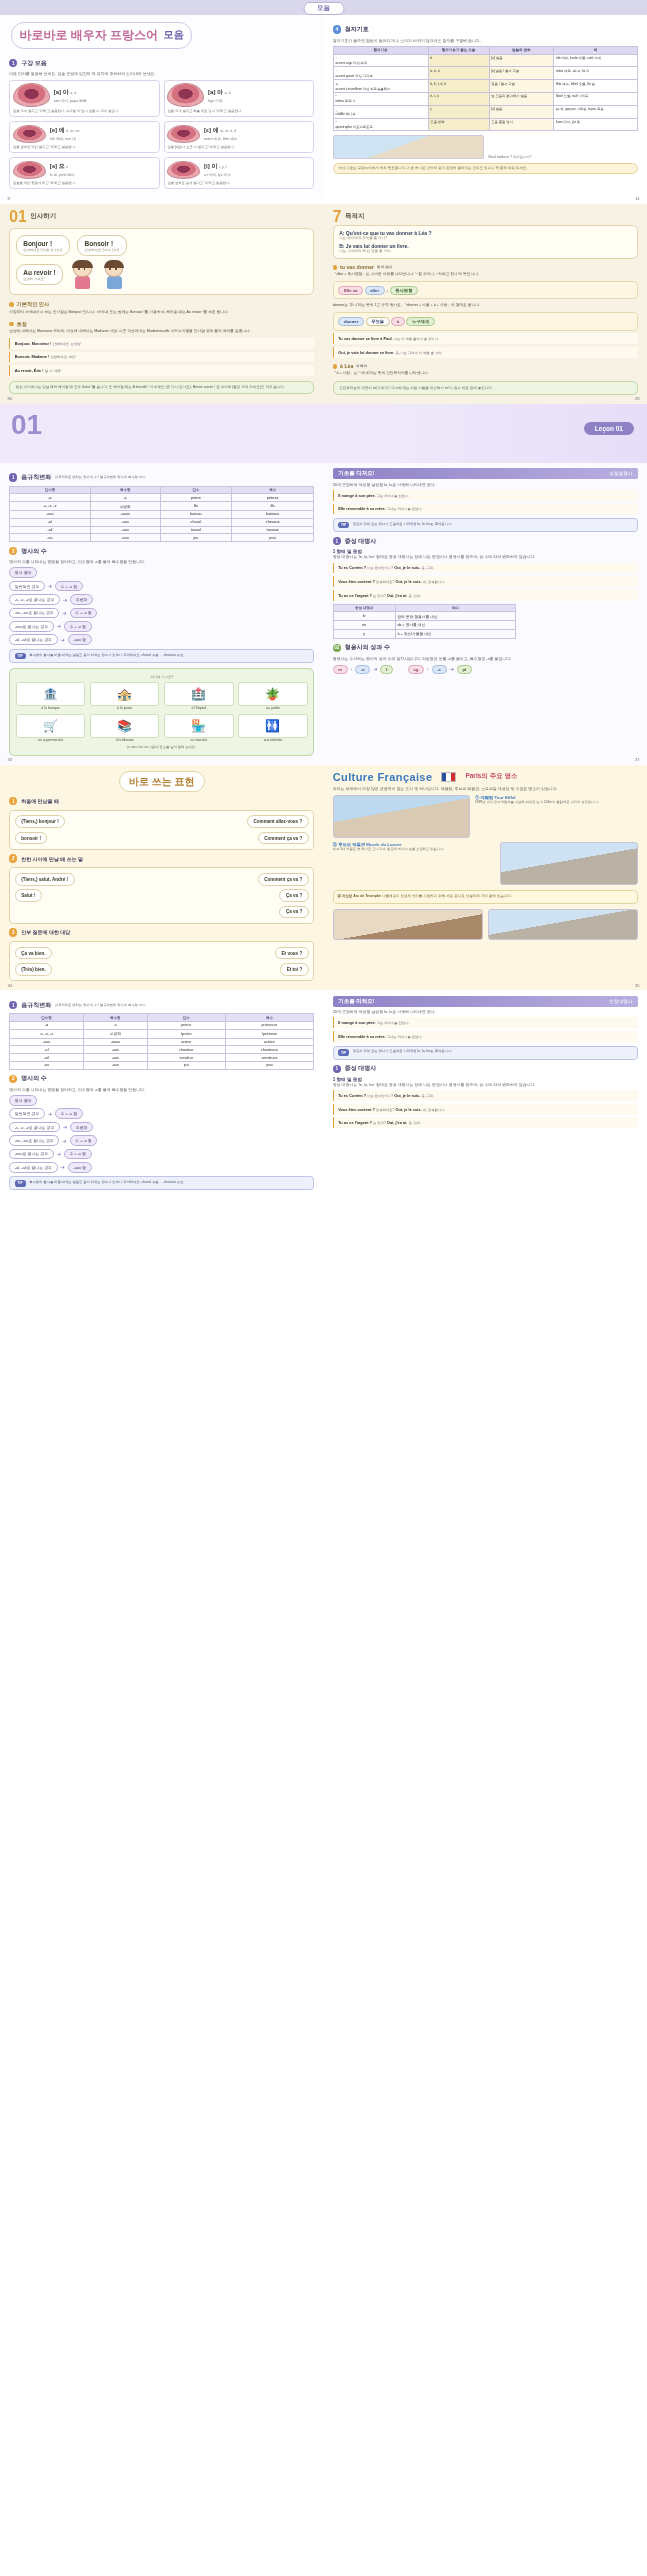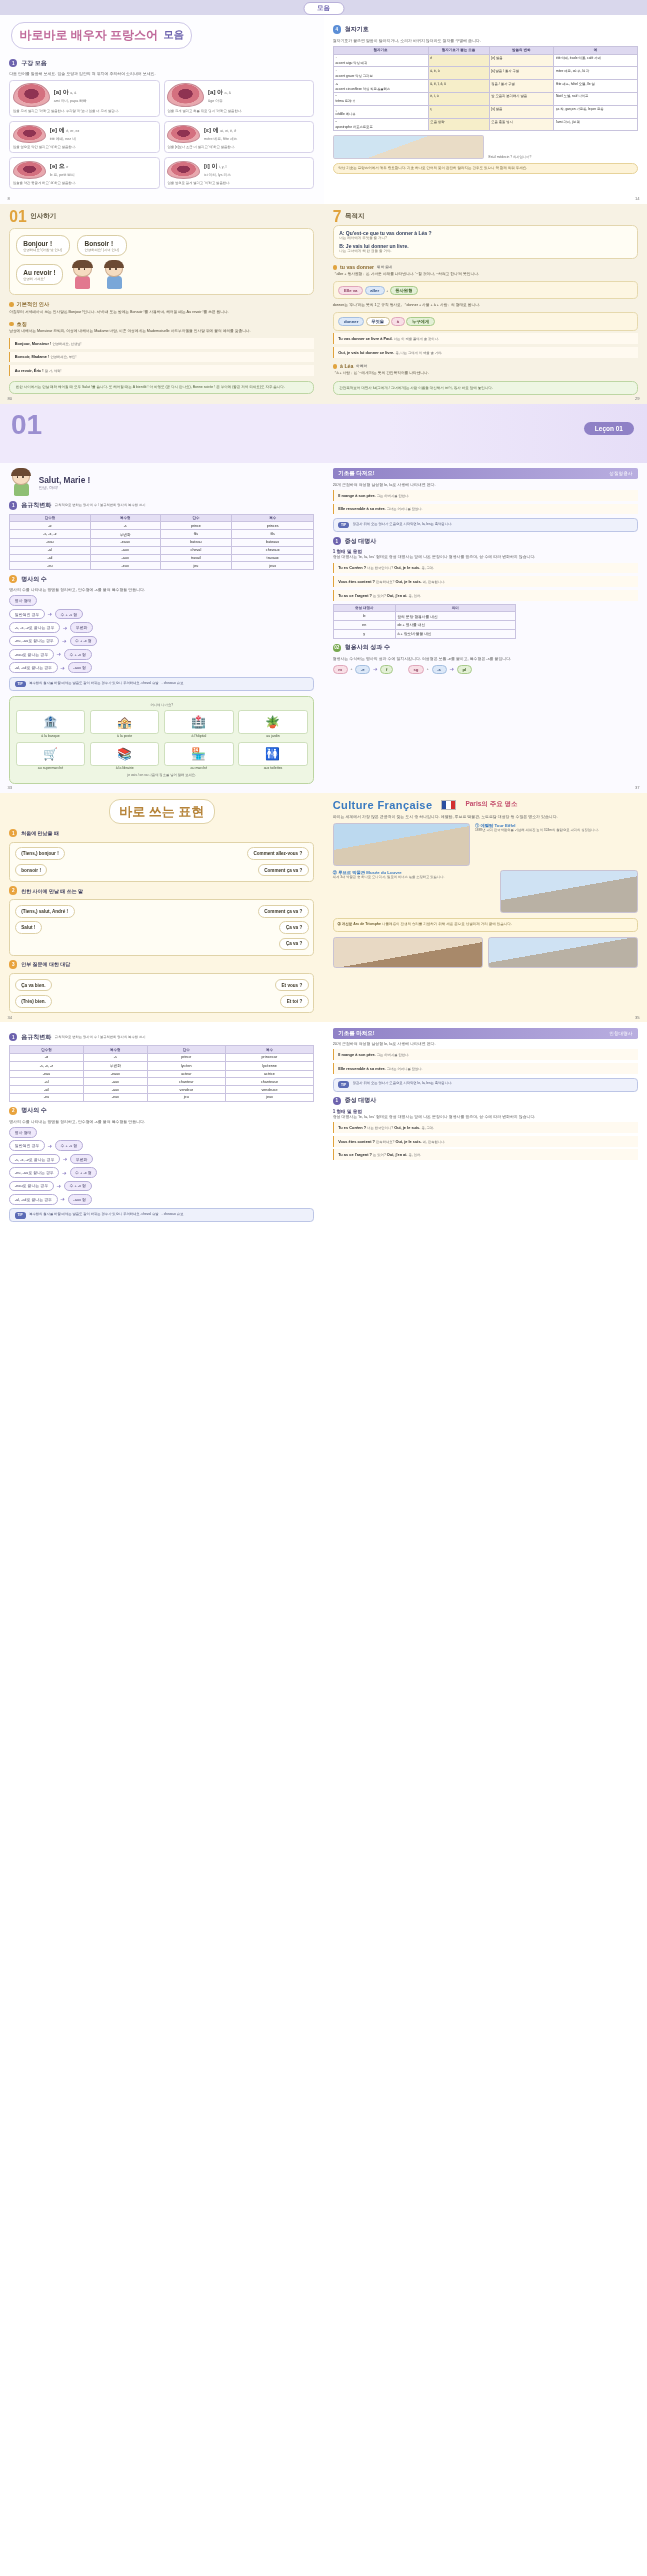--- a/index.html
+++ b/index.html
@@ -156,21 +156,21 @@
   .placecell { text-align:center;font-size:3.5px;color:#44543a; }
   .pic {
     height:24px;border-radius:2.8px;background:#fff;border:0.9px solid #cfe0bd;
     display:flex;align-items:center;justify-content:center;font-size:12px;
   }
 
   
   .s4 { background:#fdf6e2; }
   .expr-banner {
     background:#fff;border:0.9px solid #e0d3a8;border-radius:11px;padding:2.8px 9.2px;
-    display:inline-block;font-size:13px;font-weight:bold;color:#b6843a;
+    display:inline-block;font-size:10px;font-weight:bold;color:#b6843a;
   }
   .ebox { background:#fffdf4;border:0.9px solid #e0d3a8;border-radius:4.6px;padding:4.6px;margin-top:4.6px; }
   .ebubble { background:#fff;border:0.9px solid #ddd0a6;border-radius:7.4px;padding:2.8px 5.5px;font-size:4.6px;font-weight:bold;color:#3c3726;display:inline-block; }
   .culture-title { font-size:11px;font-weight:bold;color:#3a7ac0;letter-spacing:0.4px; }
   .culture-sub { font-size:6.5px;font-weight:bold;color:#c24a6a; }
   .cphoto { border:0.9px solid #c9c3d4;border-radius:2.8px;height:43px;background:linear-gradient(170deg,#bcd9ef 0 40%,#d9cbb3 40% 100%); }
   .cphoto.v2 { background:linear-gradient(170deg,#cfe2f3 0 45%,#b9b1a4 45% 100%); }
   .cphoto.v3 { background:linear-gradient(170deg,#e8d9c4 0 55%,#a8896a 55% 100%); }
   .cnote { background:#fff7de;border:0.9px solid #e3d49f;border-radius:4.6px;padding:3.7px;font-size:3.5px;color:#6a5b2d;line-height:1.45; }
 
@@ -470,33 +470,20 @@
   </div>
 
   <div class="s3head">
     <div class="big01">01</div>
     <div class="lesson-badge">Leçon 01</div>
   </div>
 
   <div class="spread s3">
 
     <div class="half">
-      <div class="row" style="gap:5.5px;align-items:center;">
-        <div class="kid green">
-          <span class="body"></span>
-            <span class="head"></span>
-            <span class="hair"></span>
-          <span class="eye l"></span>
-            <span class="eye r"></span>
-        </div>
-        <div class="talk-title">
-          <span>Salut, Marie !</span>
-          <small>안녕, 마리!</small>
-        </div>
-      </div>
 
       <div class="sect-title">
         <span class="numcirc">1</span>
         <span class="t">음규칙변화</span>
         <span class="xtiny">규칙적으로 변하는 명사의 수 / 불규칙변화 명사의 복수형 쓰기</span>
       </div>
 
       <table class="gtable">
         <tbody>
             <tr>

